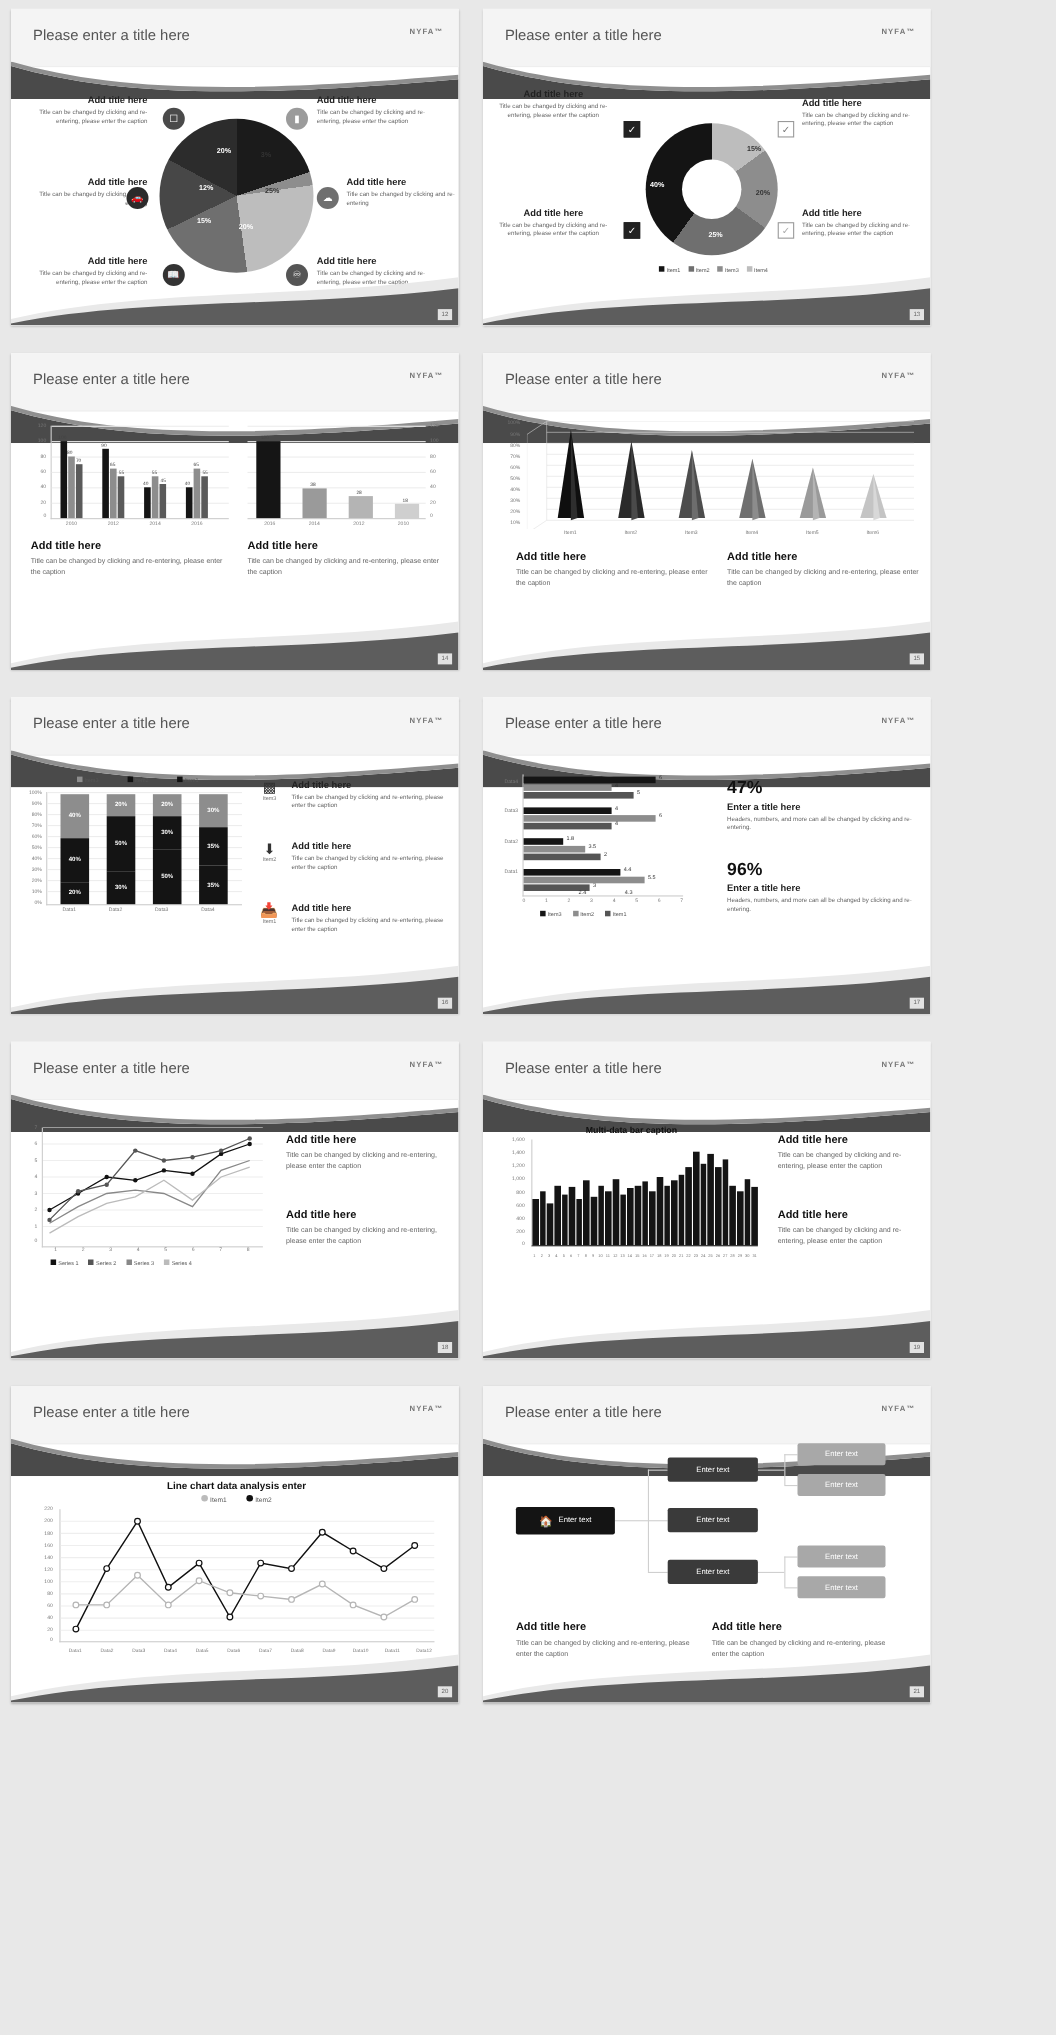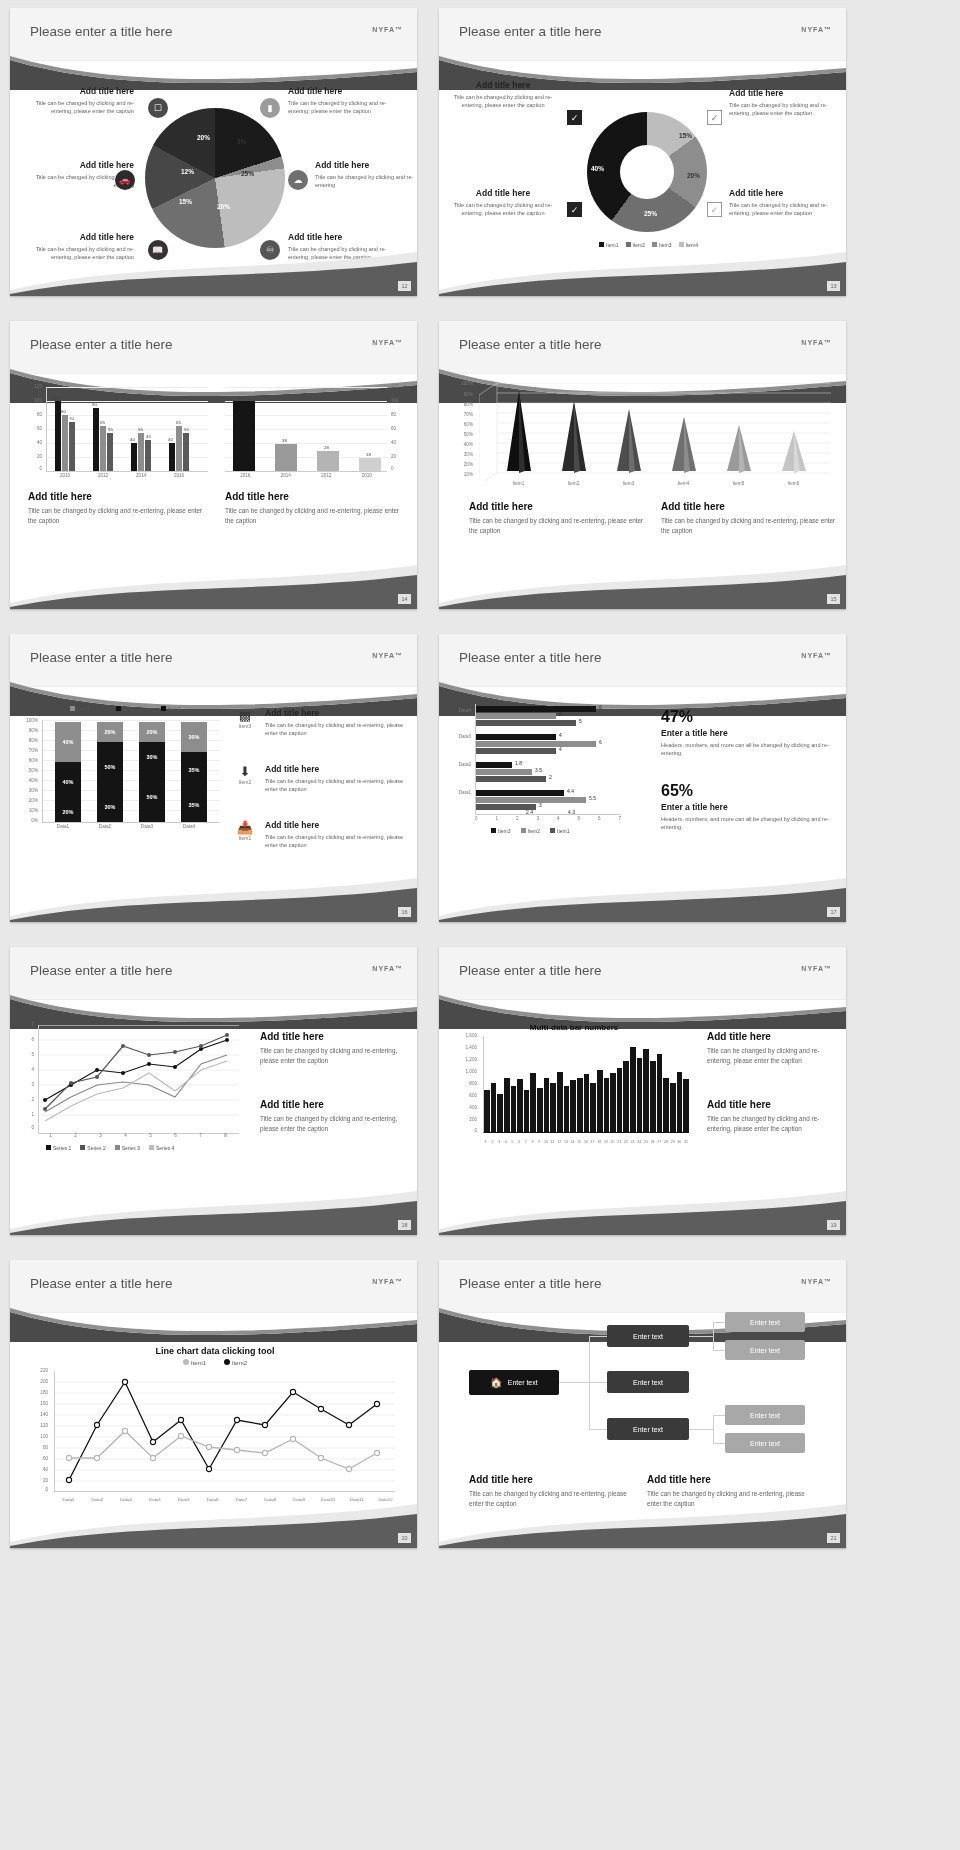--- a/index.html
+++ b/index.html
@@ -563,21 +563,21 @@
           <span><i style="background:#555"></i><span>Item1</span></span>
         </div>
       </div>
 
       <div style="position:absolute;left:222px;top:22px;width:175px;">
         <div style="font-size:16px;font-weight:bold;color:#111;">47%</div>
         <div style="font-size:8.5px;font-weight:bold;color:#222;margin:2px 0 3px;">Enter a title here</div>
         <div class="cap-text">Headers, numbers, and more can all be changed by clicking and re-entering.</div>
       </div>
       <div style="position:absolute;left:222px;top:96px;width:175px;">
-        <div style="font-size:16px;font-weight:bold;color:#111;">65%</div>
+        <div style="font-size:16px;font-weight:bold;color:#111;">96%</div>
         <div style="font-size:8.5px;font-weight:bold;color:#222;margin:2px 0 3px;">Enter a title here</div>
         <div class="cap-text">Headers, numbers, and more can all be changed by clicking and re-entering.</div>
       </div>
     </div>
     <div class="swoosh-b">
       <svg width="407" height="46" viewBox="0 0 407 46">
           <path d="M0 46 L0 40 C120 12 260 22 407 2 L407 46 Z" fill="#e9e9e9"></path>
           <path d="M0 46 L0 44 C120 20 260 30 407 12 L407 46 Z" fill="#5d5d5d"></path>
         </svg>
     </div>
@@ -678,21 +678,21 @@
       <div class="brand">NYFA™</div>
     </div>
     <div class="swoosh">
       <svg width="407" height="34" viewBox="0 0 407 34">
           <path d="M0 4 C90 30 200 34 407 16 L407 34 L0 34 Z" fill="#4a4a4a"></path>
           <path d="M0 0 C90 26 200 30 407 12 L407 16 C200 34 90 30 0 4 Z" fill="#8f8f8f"></path>
         </svg>
     </div>
     <div class="body">
       <div style="position:absolute;left:20px;top:24px;width:230px;">
-        <div style="text-align:center;font-size:8px;font-weight:bold;color:#111;margin-bottom:4px;">Multi-data bar numbers</div>
+        <div style="text-align:center;font-size:8px;font-weight:bold;color:#111;margin-bottom:4px;">Multi-data bar caption</div>
         <div style="position:relative;height:104px;">
           <div style="position:absolute;left:0;top:0;width:20px;height:98px;">
             <div class="axisnum" style="position:absolute;right:2px;top:-3px;">1,600</div>
             <div class="axisnum" style="position:absolute;right:2px;top:9px;">1,400</div>
             <div class="axisnum" style="position:absolute;right:2px;top:21px;">1,200</div>
             <div class="axisnum" style="position:absolute;right:2px;top:33px;">1,000</div>
             <div class="axisnum" style="position:absolute;right:2px;top:45px;">800</div>
             <div class="axisnum" style="position:absolute;right:2px;top:57px;">600</div>
             <div class="axisnum" style="position:absolute;right:2px;top:69px;">400</div>
             <div class="axisnum" style="position:absolute;right:2px;top:81px;">200</div>
@@ -791,21 +791,21 @@
       <div class="brand">NYFA™</div>
     </div>
     <div class="swoosh">
       <svg width="407" height="34" viewBox="0 0 407 34">
           <path d="M0 4 C90 30 200 34 407 16 L407 34 L0 34 Z" fill="#4a4a4a"></path>
           <path d="M0 0 C90 26 200 30 407 12 L407 16 C200 34 90 30 0 4 Z" fill="#8f8f8f"></path>
         </svg>
     </div>
     <div class="body">
       <div style="position:absolute;left:20px;top:34px;width:370px;">
-        <div style="text-align:center;font-size:9px;font-weight:bold;color:#111;">Line chart data clicking tool</div>
+        <div style="text-align:center;font-size:9px;font-weight:bold;color:#111;">Line chart data analysis enter</div>
         <div class="legend" style="justify-content:center;gap:18px;margin:3px 0 5px;font-size:6px;">
           <span><i style="background:#bbb;border-radius:50%;width:6px;height:6px;"></i><span>Item1</span></span>
           <span><i style="background:#111;border-radius:50%;width:6px;height:6px;"></i><span>Item2</span></span>
         </div>
         <div style="position:relative;height:126px;">
           <div style="position:absolute;left:0;top:0;width:20px;height:120px;">
             <div class="axisnum" style="position:absolute;right:2px;top:-3px;">220</div>
             <div class="axisnum" style="position:absolute;right:2px;top:8px;">200</div>
             <div class="axisnum" style="position:absolute;right:2px;top:19px;">180</div>
             <div class="axisnum" style="position:absolute;right:2px;top:30px;">160</div>

